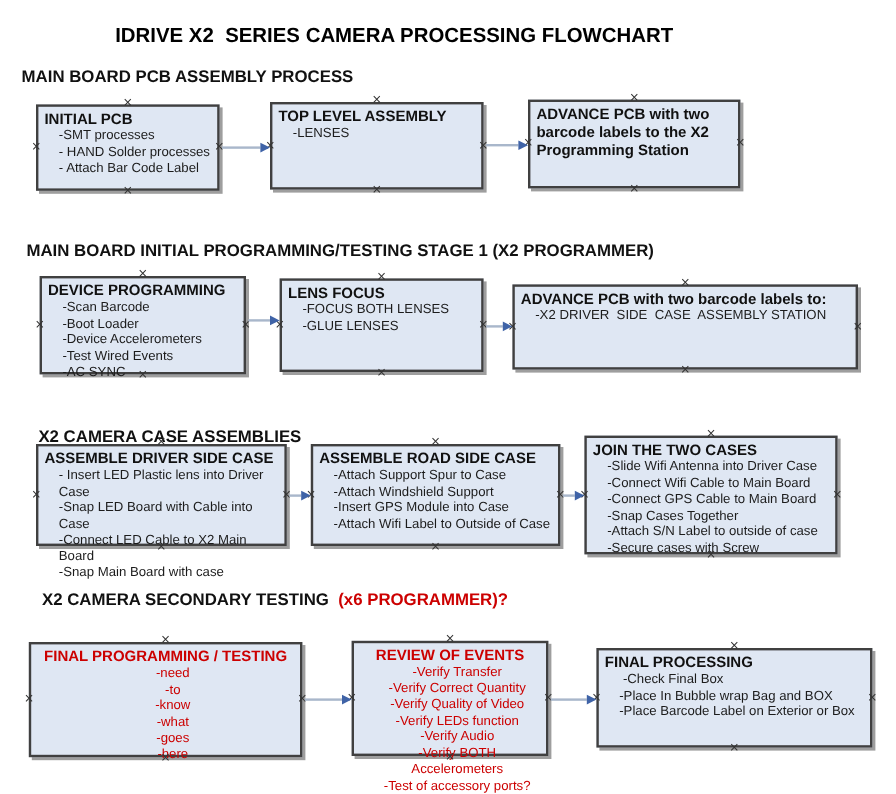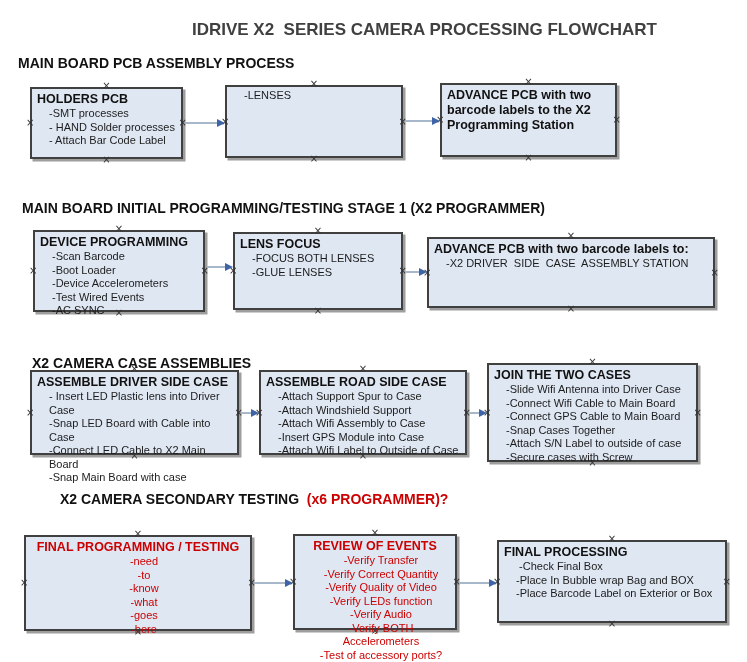--- a/index.html
+++ b/index.html
@@ -4,31 +4,31 @@
 <style>
   html,body{margin:0;padding:0;}
   body{
     width:747px;height:662px;background:#ffffff;
     font-family:"Liberation Sans", sans-serif;
     color:var(--text,#111);
   }
   #canvas{position:relative;width:747px;height:662px;background:#fff;overflow:hidden;}
 
   .page-title{
-    position:absolute;top:20px;left:0;width:657px;text-align:right;
-    font-size:17px;font-weight:bold;white-space:pre;color:#404040;
+    position:absolute;top:20px;left:0;width:657px;text-align:center;
+    font-size:17px;font-weight:bold;white-space:pre;color:#000000;
   }
 
   .section-heading{
     position:absolute;font-size:14px;font-weight:bold;color:#111;white-space:pre;
   }
   #h0{left:18px;top:55px;}
   #h1{left:22px;top:200px;}
   #h2{left:32px;top:355px;}
-  #h3{left:35px;top:491px;margin-left:25px;}
+  #h3{left:35px;top:491px;}
   .red-text{color:var(--accent_red,#cc0000);}
 
   .flow-box{
     position:absolute;box-sizing:border-box;
     background:var(--box_fill,#dfe7f3);
     border:2px solid var(--box_border,#404040);
     box-shadow:2.5px 2.5px 0 var(--box_shadow,#9e9e9e);
     padding:2px 5px;
   }
   .box-title{font-weight:bold;font-size:12.5px;line-height:15px;color:#111;padding-top:1px;}
@@ -78,32 +78,33 @@
 <div id="canvas">
 
   <div class="page-title">IDRIVE X2  SERIES CAMERA PROCESSING FLOWCHART</div>
 
   <div class="section-heading" id="h0">MAIN BOARD PCB ASSEMBLY PROCESS</div>
   <div class="section-heading" id="h1">MAIN BOARD INITIAL PROGRAMMING/TESTING STAGE 1 (X2 PROGRAMMER)</div>
   <div class="section-heading" id="h2">X2 CAMERA CASE ASSEMBLIES</div>
   <div class="section-heading" id="h3"><span>X2 CAMERA SECONDARY TESTING </span><span class="red-text"> (x6 PROGRAMMER)?</span></div>
 
   <div class="flow-box" id="b00">
-    <div class="box-title">HOLDERS PCB</div>
+    <div class="box-title">INITIAL PCB</div>
     <div class="box-lines">
         <div class="box-line">-SMT processes</div>
         <div class="box-line">- HAND Solder processes</div>
         <div class="box-line">- Attach Bar Code Label</div>
       </div>
   <span class="handle h-t">×</span>
       <span class="handle h-b">×</span>
       <span class="handle h-l">×</span>
       <span class="handle h-r">×</span>
     </div>
   <div class="flow-box" id="b01">
+    <div class="box-title">TOP LEVEL ASSEMBLY</div>
     <div class="box-lines">
         <div class="box-line">-LENSES</div>
       </div>
   <span class="handle h-t">×</span>
       <span class="handle h-b">×</span>
       <span class="handle h-l">×</span>
       <span class="handle h-r">×</span>
     </div>
   <div class="flow-box" id="b02">
     <div class="box-title">ADVANCE PCB with two barcode labels to the  X2 Programming Station</div>
@@ -161,21 +162,20 @@
   <span class="handle h-t">×</span>
       <span class="handle h-b">×</span>
       <span class="handle h-l">×</span>
       <span class="handle h-r">×</span>
     </div>
   <div class="flow-box" id="b21">
     <div class="box-title">ASSEMBLE ROAD SIDE CASE</div>
     <div class="box-lines">
         <div class="box-line">-Attach Support Spur to Case</div>
         <div class="box-line">-Attach Windshield Support</div>
-        <div class="box-line">-Attach Wifi Assembly to Case</div>
         <div class="box-line">-Insert GPS Module into Case</div>
         <div class="box-line">-Attach Wifi Label to Outside of Case</div>
       </div>
   <span class="handle h-t">×</span>
       <span class="handle h-b">×</span>
       <span class="handle h-l">×</span>
       <span class="handle h-r">×</span>
     </div>
   <div class="flow-box" id="b22">
     <div class="box-title">JOIN THE TWO CASES</div>

